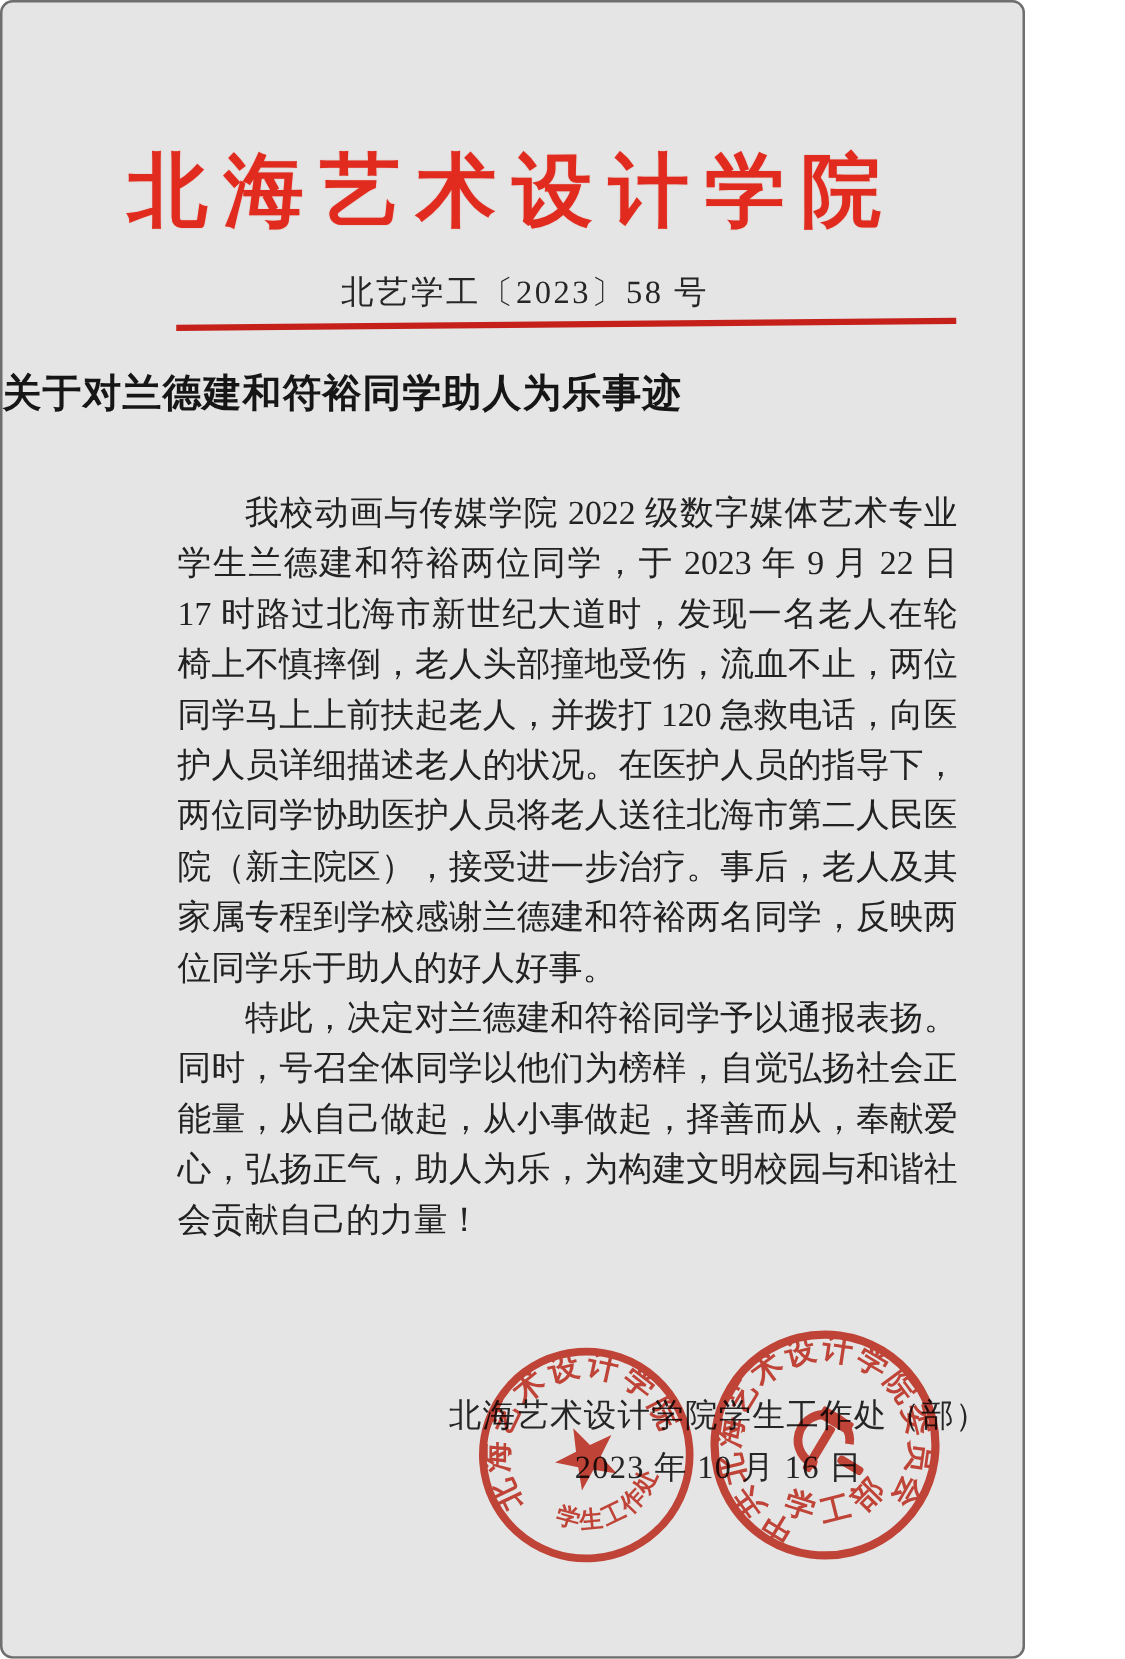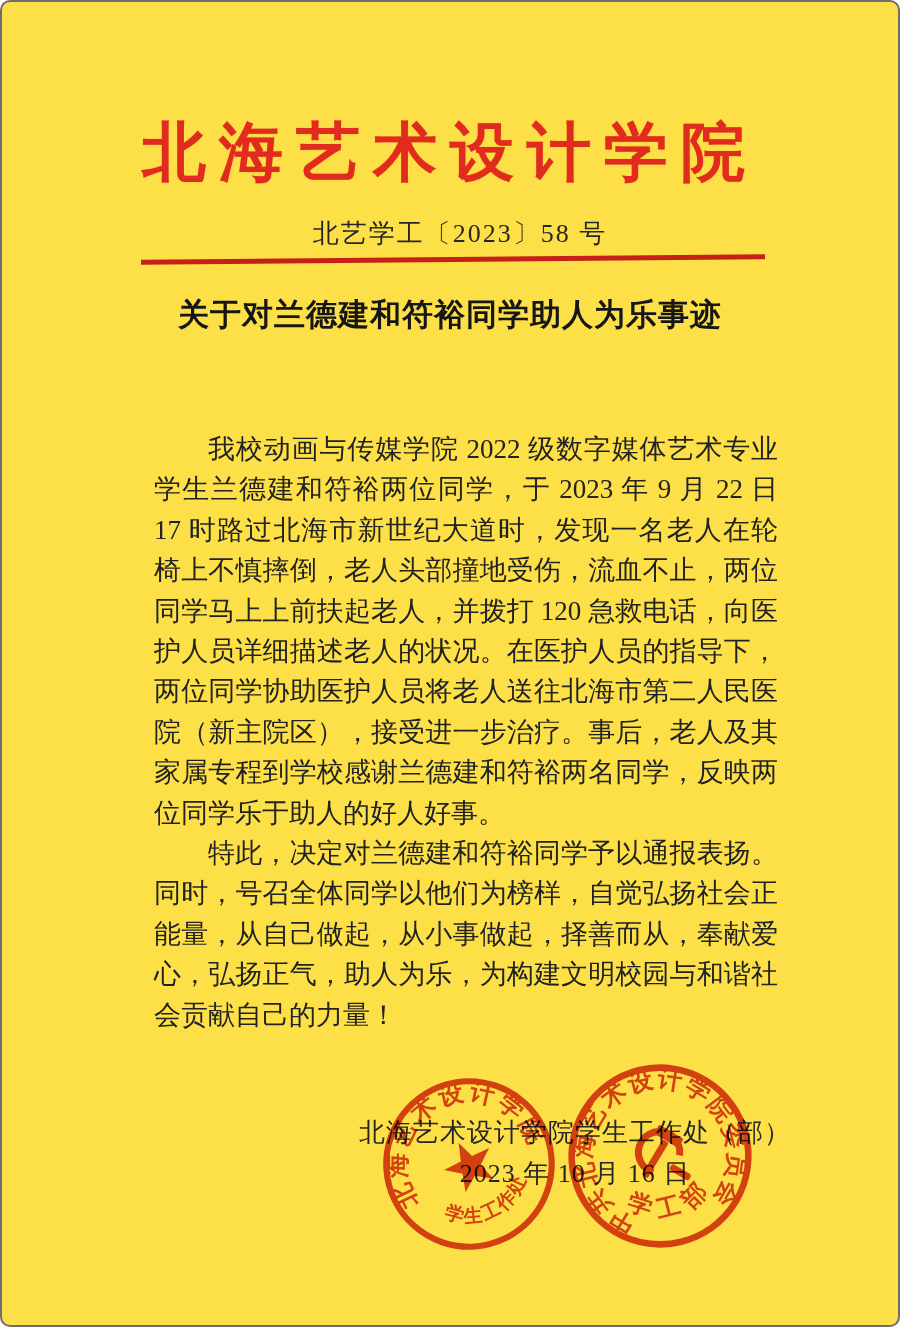--- a/index.html
+++ b/index.html
@@ -1,20 +1,20 @@
 <!DOCTYPE html>
 <html><head>
 <meta charset="utf-8">
 <style>
   html,body { margin:0; padding:0; background:#ffffff; }
   .frame {
     position:relative;
-    width:900px; height:1327px;
+    width:820px; height:1327px;
     box-sizing:border-box;
-    background:#fde047;
+    background:#e5e5e5;
     border:2px solid #6e6e6e;
     border-radius:10px;
     overflow:hidden;
     font-family:"Liberation Serif","DejaVu Serif",serif;
     color:#1f1f1f;
   }
   .letterhead {
     position:absolute; top:116px; left:0; right:0;
     text-align:center;
     font-size:64px; font-weight:bold; line-height:1.1;
@@ -31,32 +31,31 @@
     padding-left:20px;
   }
   .red-rule {
     position:absolute; top:255px; left:139px;
     width:624px; height:5px;
     background:#c6201a;
     transform:rotate(-0.5deg);
   }
   .doc-title {
     position:absolute; top:291px; left:0; right:0;
-    text-align:center;
+    text-align:left;
     font-size:31px; font-weight:bold; line-height:43px;
     color:#161616;
     letter-spacing:1px;
   }
   .body-text {
-    position:absolute; top:427px; left:140px;
+    position:absolute; top:388px; left:140px;
     width:624px;
     font-size:27px; line-height:40.4px;
     text-align:justify;
     color:#222;
-    margin-left:12px;
   }
   .body-text p { margin:0; text-indent:2em; }
   .signature {
     position:absolute; top:1110px; left:353px;
     width:440px;
     text-align:center;
     font-size:26px; line-height:41px;
     letter-spacing:1px;
     color:#262626;
     white-space:nowrap;

